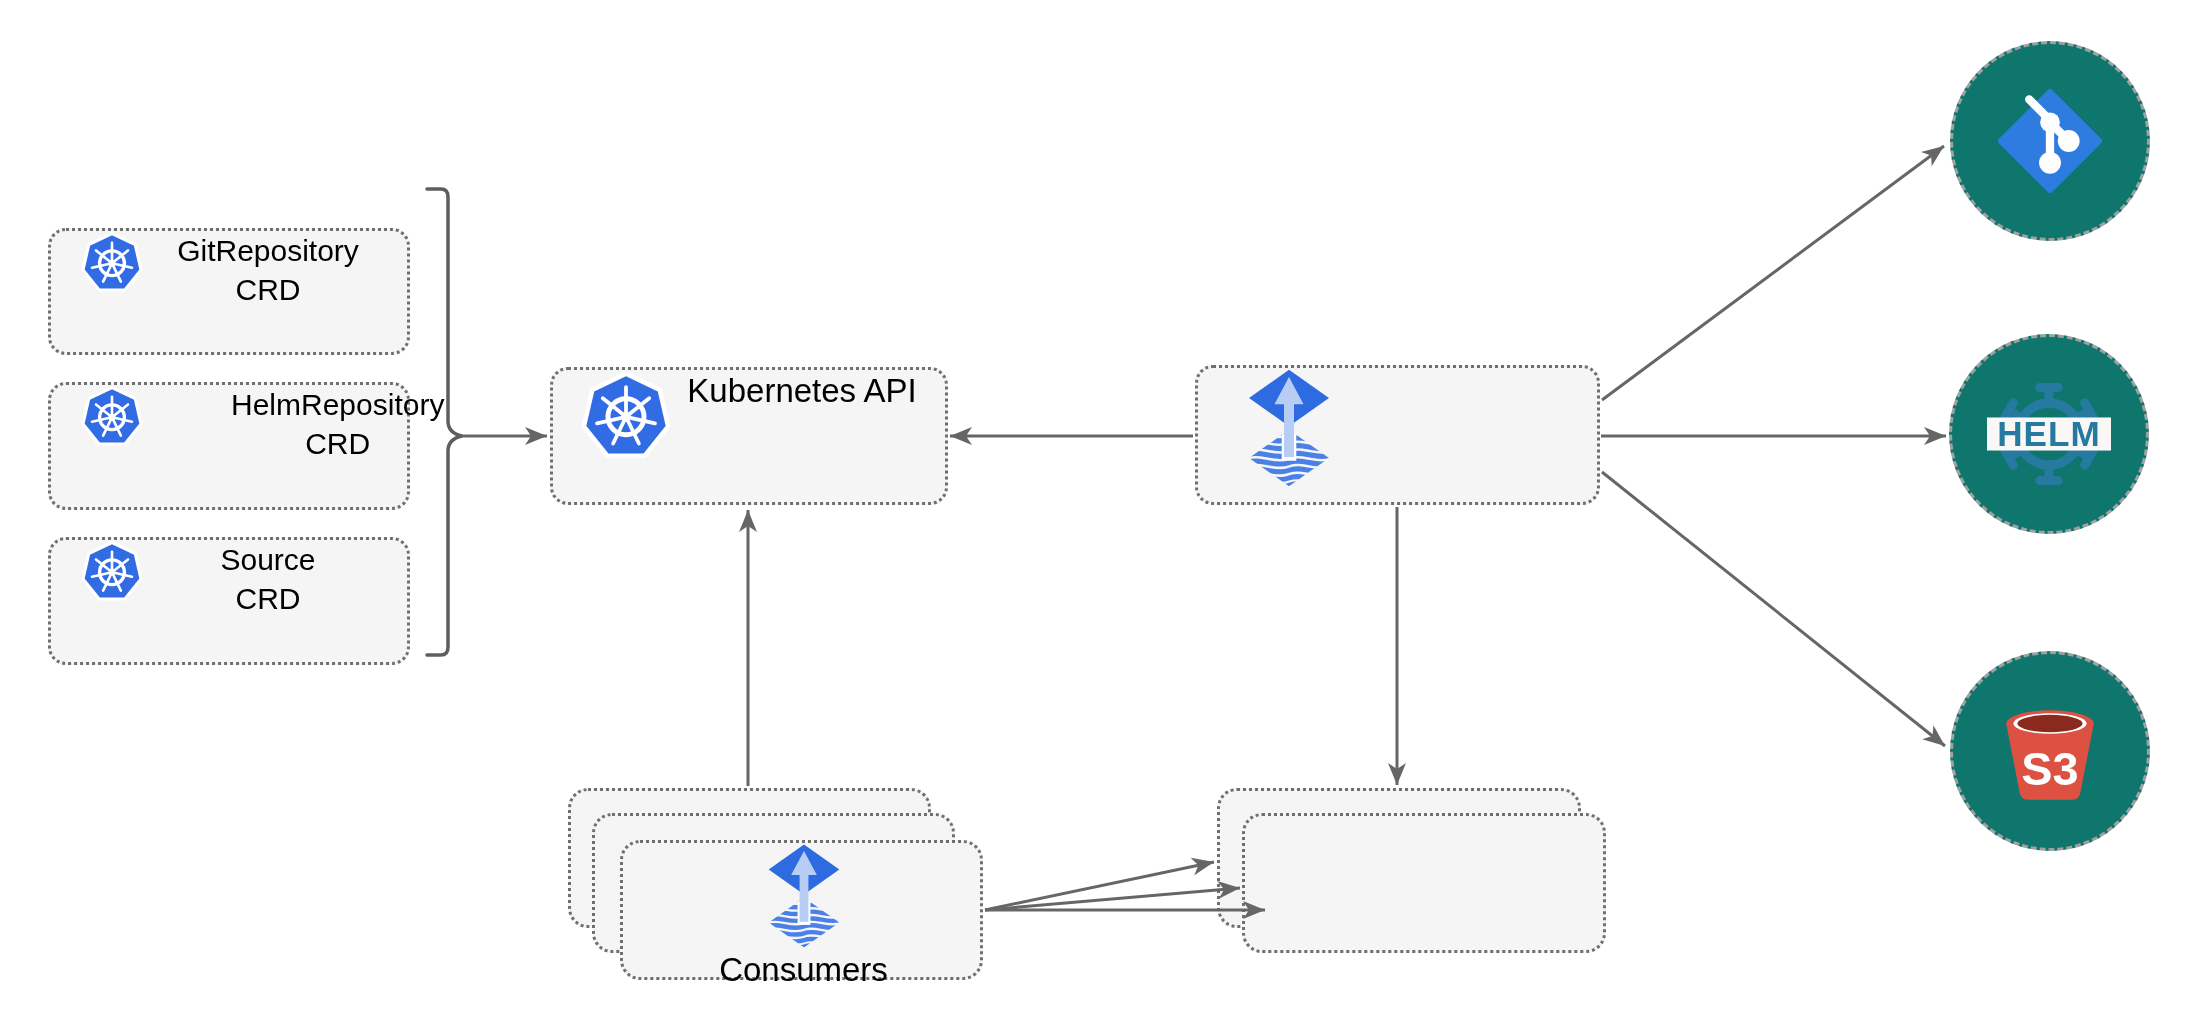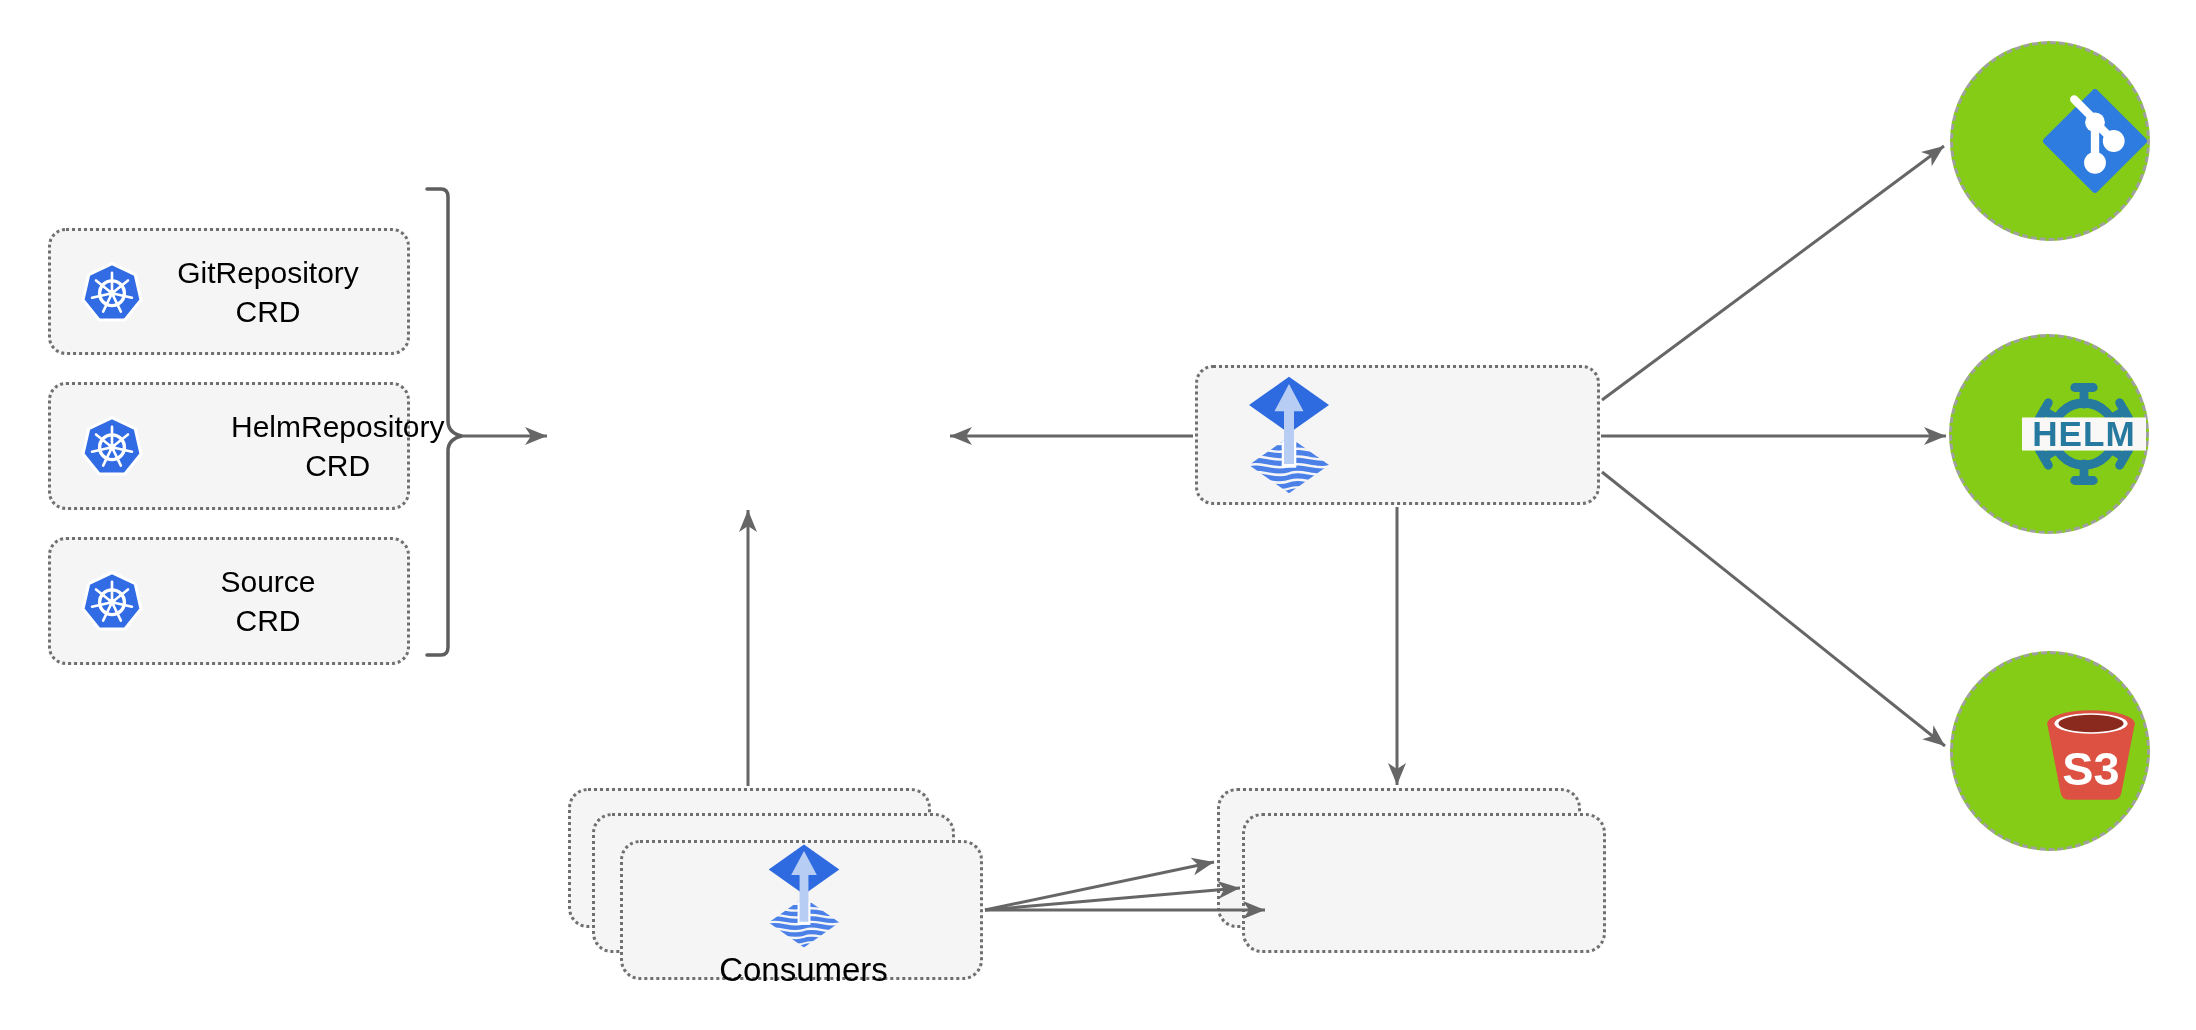--- a/index.html
+++ b/index.html
@@ -2,34 +2,34 @@
 <html><head>
 <meta charset="utf-8">
 <style>
   html,body{margin:0;padding:0;background:#fff;}
   .canvas{
     position:relative;width:2196px;height:1030px;background:#ffffff;
     font-family:"Liberation Sans",sans-serif;color:#000;overflow:hidden;
   }
   .node{
     position:absolute;background:#f5f5f5;border:3px dotted #6f6f6f;
-    border-radius:18px;box-sizing:border-box;display:flex;align-items:center;z-index:3;
+    border-radius:18px;box-sizing:border-box;display:flex;align-items:flex-start;z-index:3;
   }
   .stackbox{
     position:absolute;background:#f5f5f5;border:3px dotted #6f6f6f;
     border-radius:20px;box-sizing:border-box;flex-direction:column;
   }
   .stack-back{z-index:1}.stack-mid{z-index:2}
   .stack-front{z-index:3;display:flex;align-items:center;}
   .label{flex:1;text-align:center;font-size:33px;line-height:42px;color:#000;}
   .label.small{font-size:30px;line-height:39px;}
   .circle{
     position:absolute;width:200px;height:200px;border-radius:50%;
-    background:#84cc16;border:3px dashed #a0a0a0;box-sizing:border-box;
-    display:flex;align-items:center;justify-content:flex-end;z-index:3;
+    background:#0f766e;border:3px dashed #a0a0a0;box-sizing:border-box;
+    display:flex;align-items:center;justify-content:center;z-index:3;
   }
   .icon{flex:0 0 auto;}
   #edges{position:absolute;left:0;top:0;width:2196px;height:1030px;z-index:4;pointer-events:none;}
   
   #crd-git   {left:48px;  top:228px; width:362px; height:127px; padding:0 26px 0 30px;}
   #crd-helm  {left:48px;  top:382px; width:362px; height:128px; padding:0 26px 0 30px;gap:38px;}
   #crd-bucket{left:48px;  top:537px; width:362px; height:128px; padding:0 26px 0 30px;}
   #k8s-api   {left:550px; top:367px; width:398px; height:138px; padding:0 28px;}
   #source    {left:1195px;top:365px; width:405px; height:140px; padding:0 30px 0 46px;}
   #git-circle {left:1950px;top:41px;}
@@ -159,20 +159,27 @@
     <svg class="icon" width="62" height="62" viewBox="0 0 100 100">
         <use href="#sym-k8s"></use>
       </svg>
     <div class="gap12"></div>
     <div class="label small">
       <div>Source</div>
       <div>CRD</div>
     </div>
   </div>
 
+  <div class="node" id="k8s-api">
+    <svg class="icon" width="90" height="90" viewBox="0 0 100 100">
+        <use href="#sym-k8s"></use>
+      </svg>
+    <div class="gap16"></div>
+    <div class="label">Kubernetes API</div>
+  </div>
 
   <div class="node" id="source">
     <svg class="icon" width="90" height="120" viewBox="0 0 96 132">
         <use href="#sym-flux"></use>
       </svg>
     <div class="gap16"></div>
   </div>
 
   <div class="stackbox stack-back cons-back"></div>
   <div class="stackbox stack-mid cons-mid"></div>

